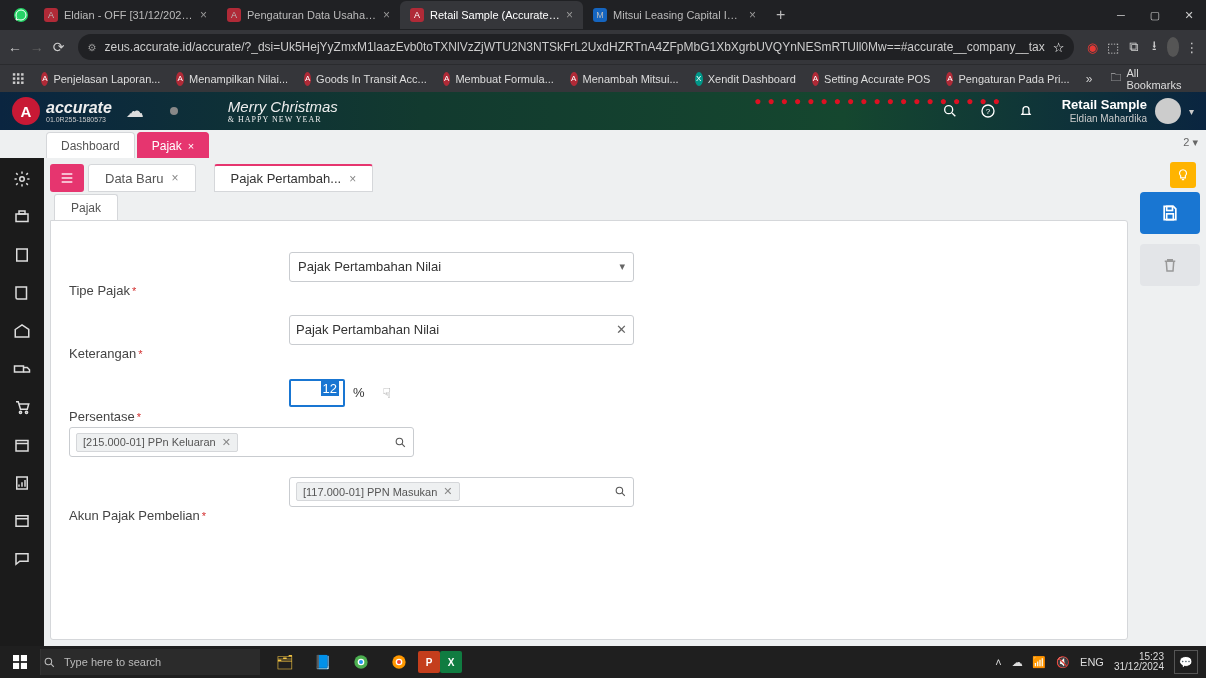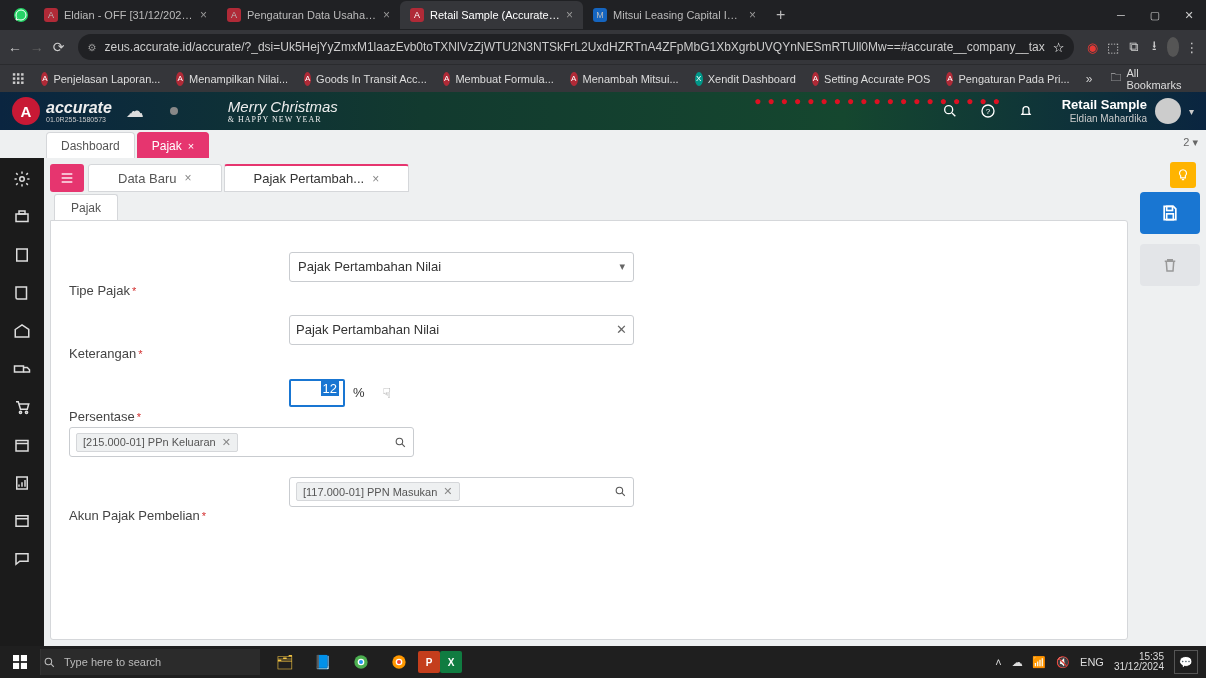--- a/index.html
+++ b/index.html
@@ -66,21 +66,21 @@
 
 .left-rail { width:44px; background:#1b1b1b; display:flex; flex-direction:column; align-items:center; padding-top:6px; gap:8px; }
 .rail-icon { width:30px; height:30px; display:flex; align-items:center; justify-content:center; color:#e5e5e5; font-size:16px; }
 
 
 .content-zone { flex:1; display:flex; flex-direction:column; background:#eef0f1; }
 
 
 .sub-tabs-bar { height:34px; display:flex; align-items:flex-end; padding-left:6px; padding-top:4px; position:relative; }
 .sub-view-btn { width:34px; height:28px; background:#e6356f; color:#fff; display:flex; align-items:center; justify-content:center; border-radius:3px; margin-right:4px; }
-.sub-tab { height:28px; padding:0 29px; display:flex; align-items:center; gap:8px; font-size:13px; border:1px solid #d5d7da; background:#fff; color:#555; border-radius:3px 3px 0 0; margin-right:2px; }
+.sub-tab { height:28px; padding:0 16px; display:flex; align-items:center; gap:8px; font-size:13px; border:1px solid #d5d7da; background:#fff; color:#555; border-radius:3px 3px 0 0; margin-right:18px; }
 .sub-tab.active { border-top:2px solid #e6356f; color:#333; }
 .sub-tab .x { color:#888; font-size:12px; }
 .sub-bulb { position:absolute; right:10px; top:4px; width:26px; height:26px; background:#ffb400; border-radius:3px; display:flex; align-items:center; justify-content:center; color:#fff; }
 
 
 .form-wrap { flex:1; padding:0 6px 6px 6px; display:flex; gap:12px; }
 .pajak-tab-row { height:28px; display:flex; align-items:flex-end; padding-left:4px; background:#eef0f1; }
 .pajak-tab { height:26px; padding:0 16px; font-size:12px; color:#555; border:1px solid #d5d7da; border-bottom:none; background:#fff; border-radius:3px 3px 0 0; display:flex; align-items:center; }
 .form-card { flex:1; background:#fff; border:1px solid #d5d7da; border-radius:0 3px 3px 3px; padding:14px 18px; }
 .form-right-actions { width:60px; display:flex; flex-direction:column; gap:10px; padding-top:0; }
@@ -517,18 +517,18 @@
     <div class="ti" style="background:#c43e1c;color:#fff;font-size:10px;font-weight:bold;width:22px;height:22px;border-radius:2px;align-self:center;">P</div>
     <div class="ti" style="background:#107c41;color:#fff;font-size:10px;font-weight:bold;width:22px;height:22px;border-radius:2px;align-self:center;">X</div>
   </div>
   <div class="tray">
     <span>˄</span>
     <span>☁</span>
     <span>📶</span>
     <span>🔇</span>
     <span>ENG</span>
     <div class="clock">
-      <div>15:35</div>
+      <div>15:23</div>
       <div>31/12/2024</div>
     </div>
     <div class="notif">💬</div>
   </div>
 </div>
 
 </body></html>

